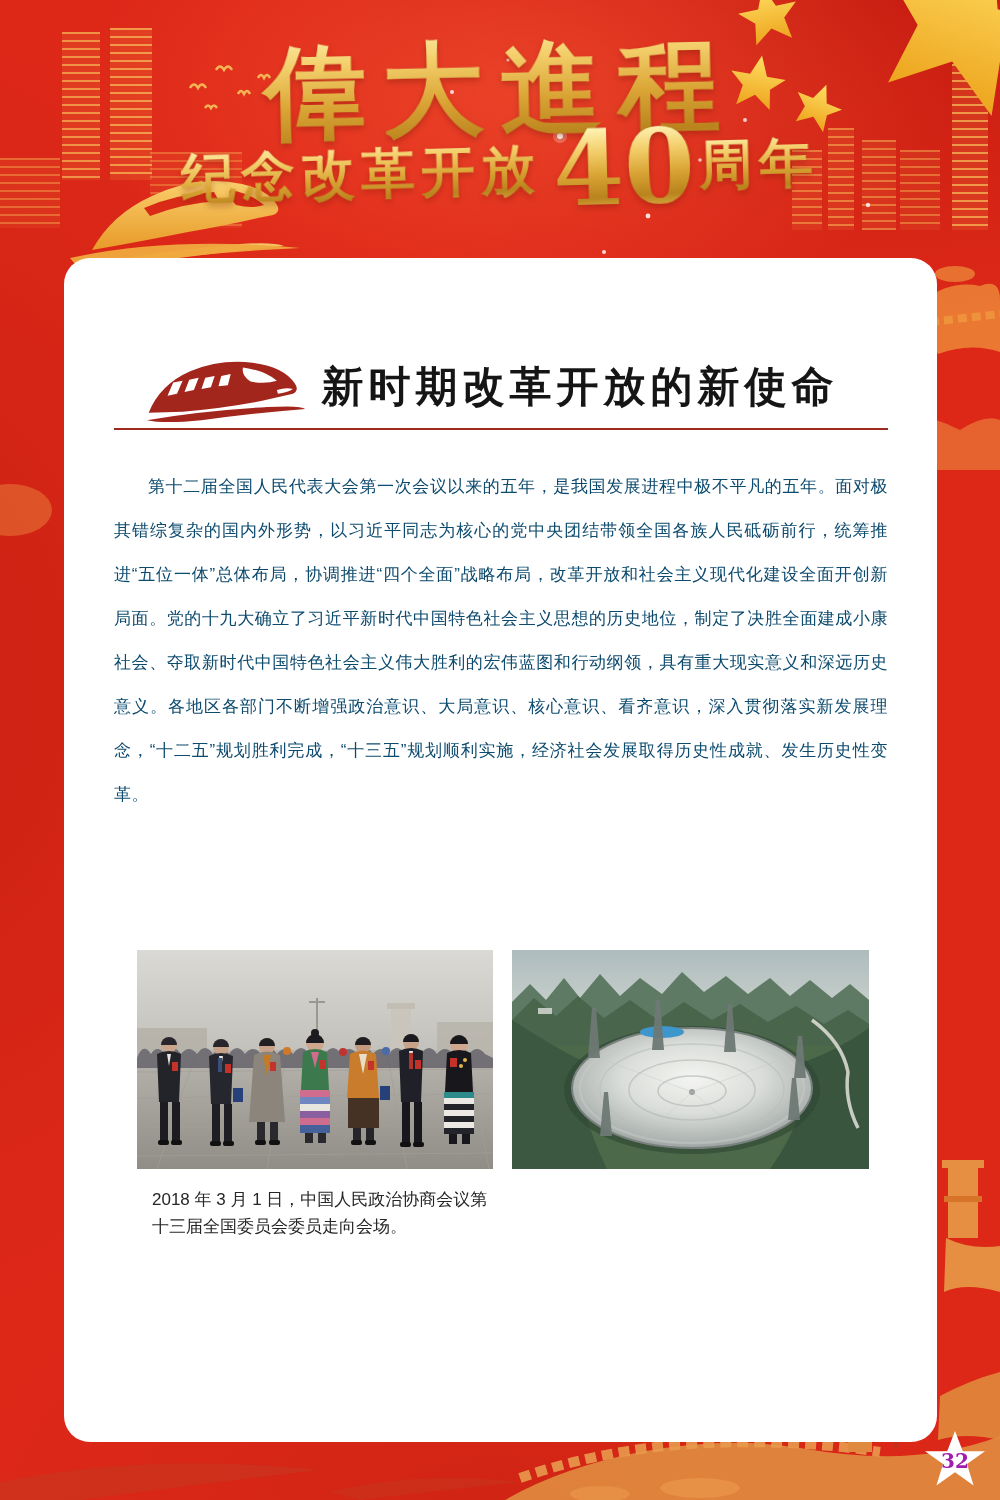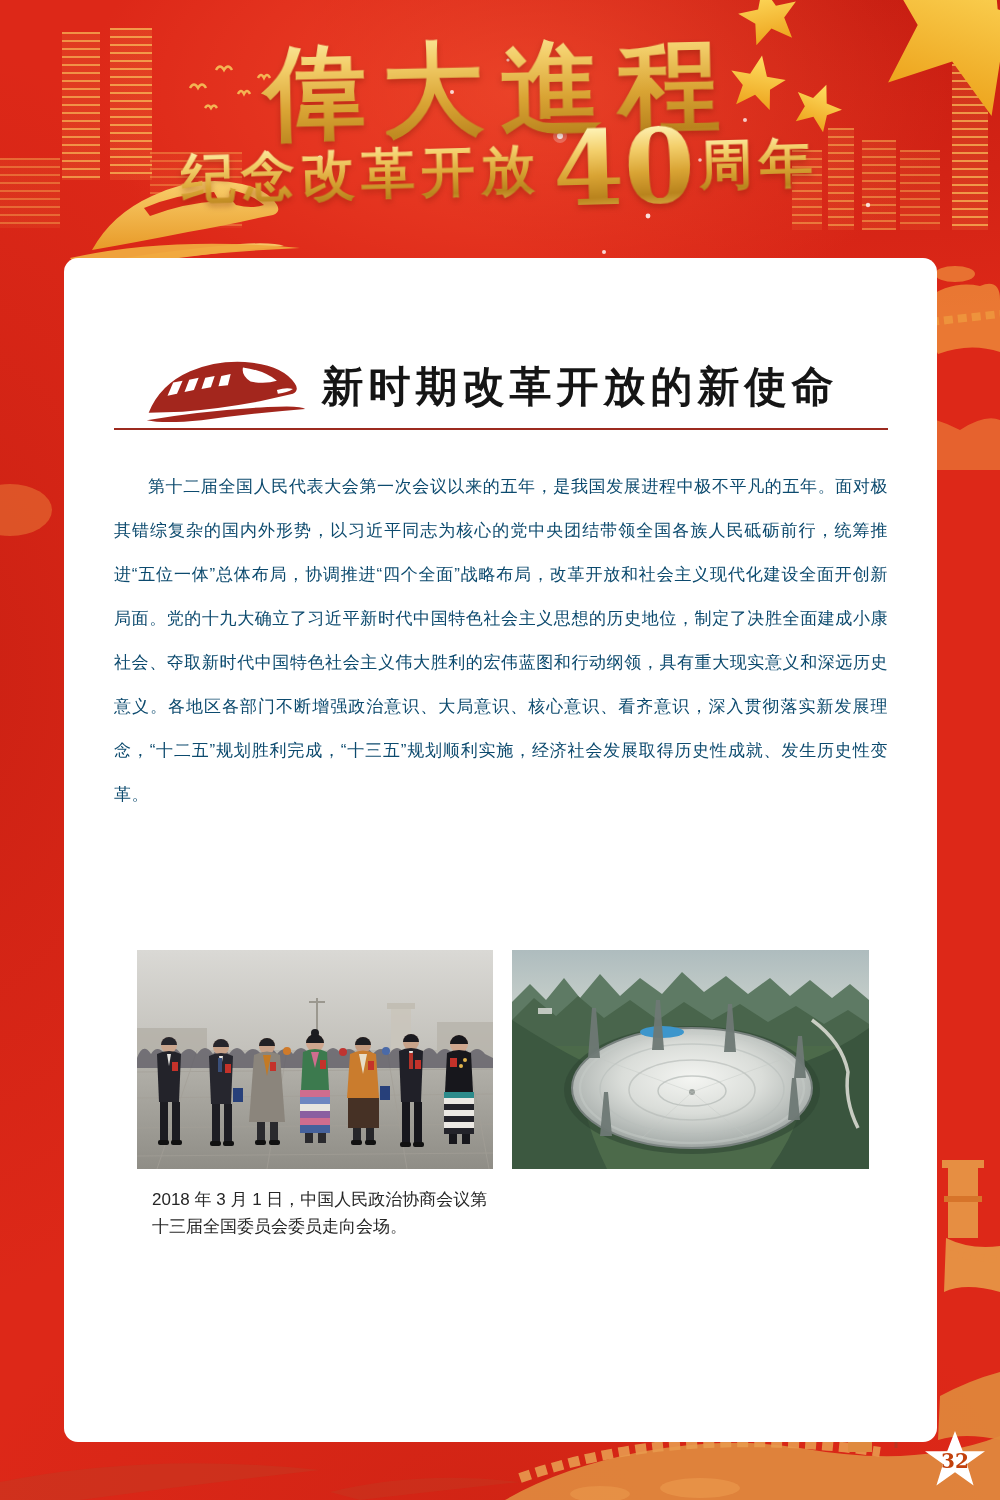--- a/index.html
+++ b/index.html
@@ -35,21 +35,21 @@
   .hdr-sub{
     position:absolute;top:126px;left:0;width:100%;z-index:1;
     display:flex;align-items:center;justify-content:center;
     font-family:"DejaVu Serif",serif;font-weight:bold;transform:rotate(-1.5deg);
   }
   .hdr-sub .t{font-size:54px;letter-spacing:6px;}
   .hdr-sub .n{font-size:102px;line-height:.9;margin:0 4px 0 12px;}
   
   .card{
     position:absolute;left:64px;top:258px;width:873px;height:1184px;z-index:2;
-    background:#ffffff;border-radius:14px;
+    background:#ffffff;border-radius:26px;
   }
   .train{position:absolute;top:100px;left:78px;width:168px;height:66px;}
   .art-title{
     position:absolute;top:101px;left:160px;width:712px;text-align:center;
     font-family:"DejaVu Serif",serif;font-weight:bold;font-size:42px;color:#151515;
     letter-spacing:5px;white-space:nowrap;
   }
   .divider{position:absolute;top:170px;left:50px;width:774px;height:2px;background:#9c2a1f;}
   .body-par{
     position:absolute;top:190px;left:50px;width:774px;
@@ -62,21 +62,21 @@
   .caption{position:absolute;top:928px;font-size:17px;line-height:27px;color:#262626;}
   .caption.cl{left:88px;width:346px;}
   .caption.cr{left:466px;width:360px;}
   
   .page-star{
     position:absolute;left:925px;top:1431px;width:60px;height:58px;z-index:3;
     background:#ffffff;display:flex;align-items:center;justify-content:center;
     clip-path:polygon(50% 0%,63% 35%,100% 35%,70% 57%,81% 94%,50% 71%,19% 94%,30% 57%,0% 35%,37% 35%);
   }
   .page-star span{
-    font-family:"DejaVu Serif",serif;font-weight:bold;font-size:20px;color:#c2410c;margin-top:1px;
+    font-family:"DejaVu Serif",serif;font-weight:bold;font-size:20px;color:#a21caf;margin-top:1px;
   }
 </style>
 </head>
 <body>
 
 <div class="bg"></div>
 
 <div class="bld" style="left:62px;top:32px;width:38px;height:148px;opacity:.8"></div>
 <div class="bld" style="left:110px;top:28px;width:42px;height:152px;opacity:.85"></div>
 <div class="bld" style="left:0;top:158px;width:60px;height:70px;opacity:.5"></div>

